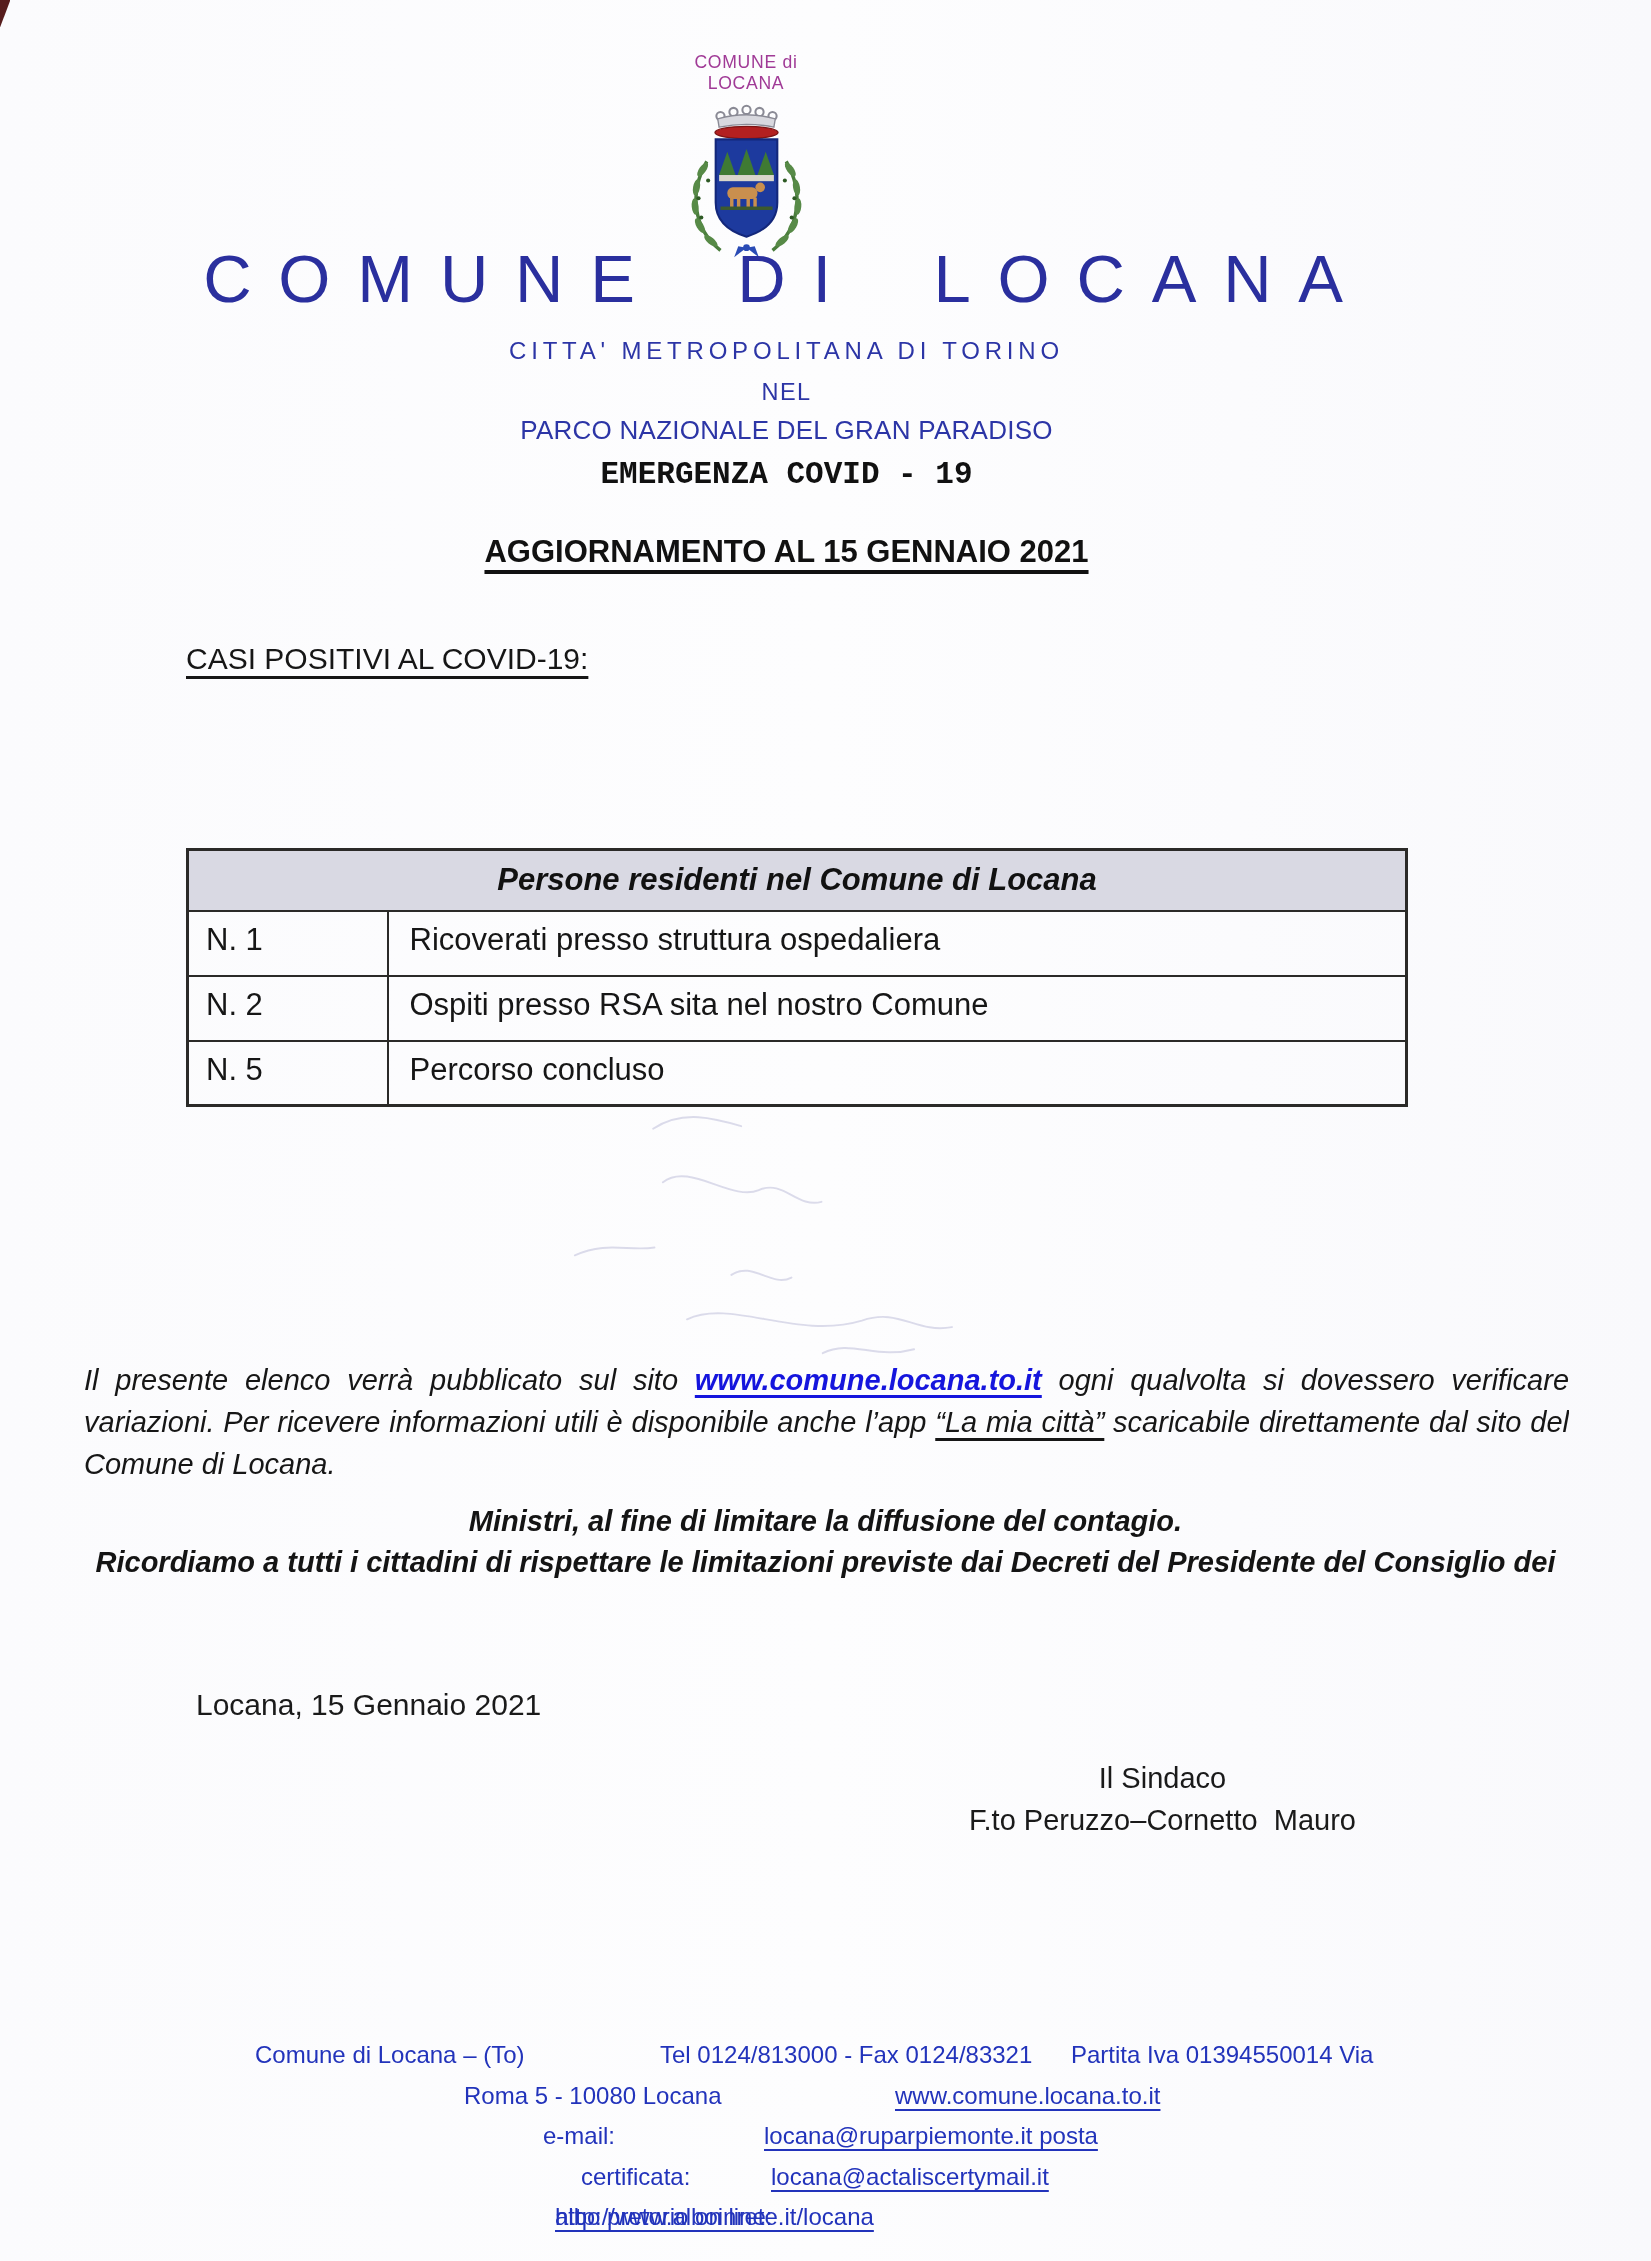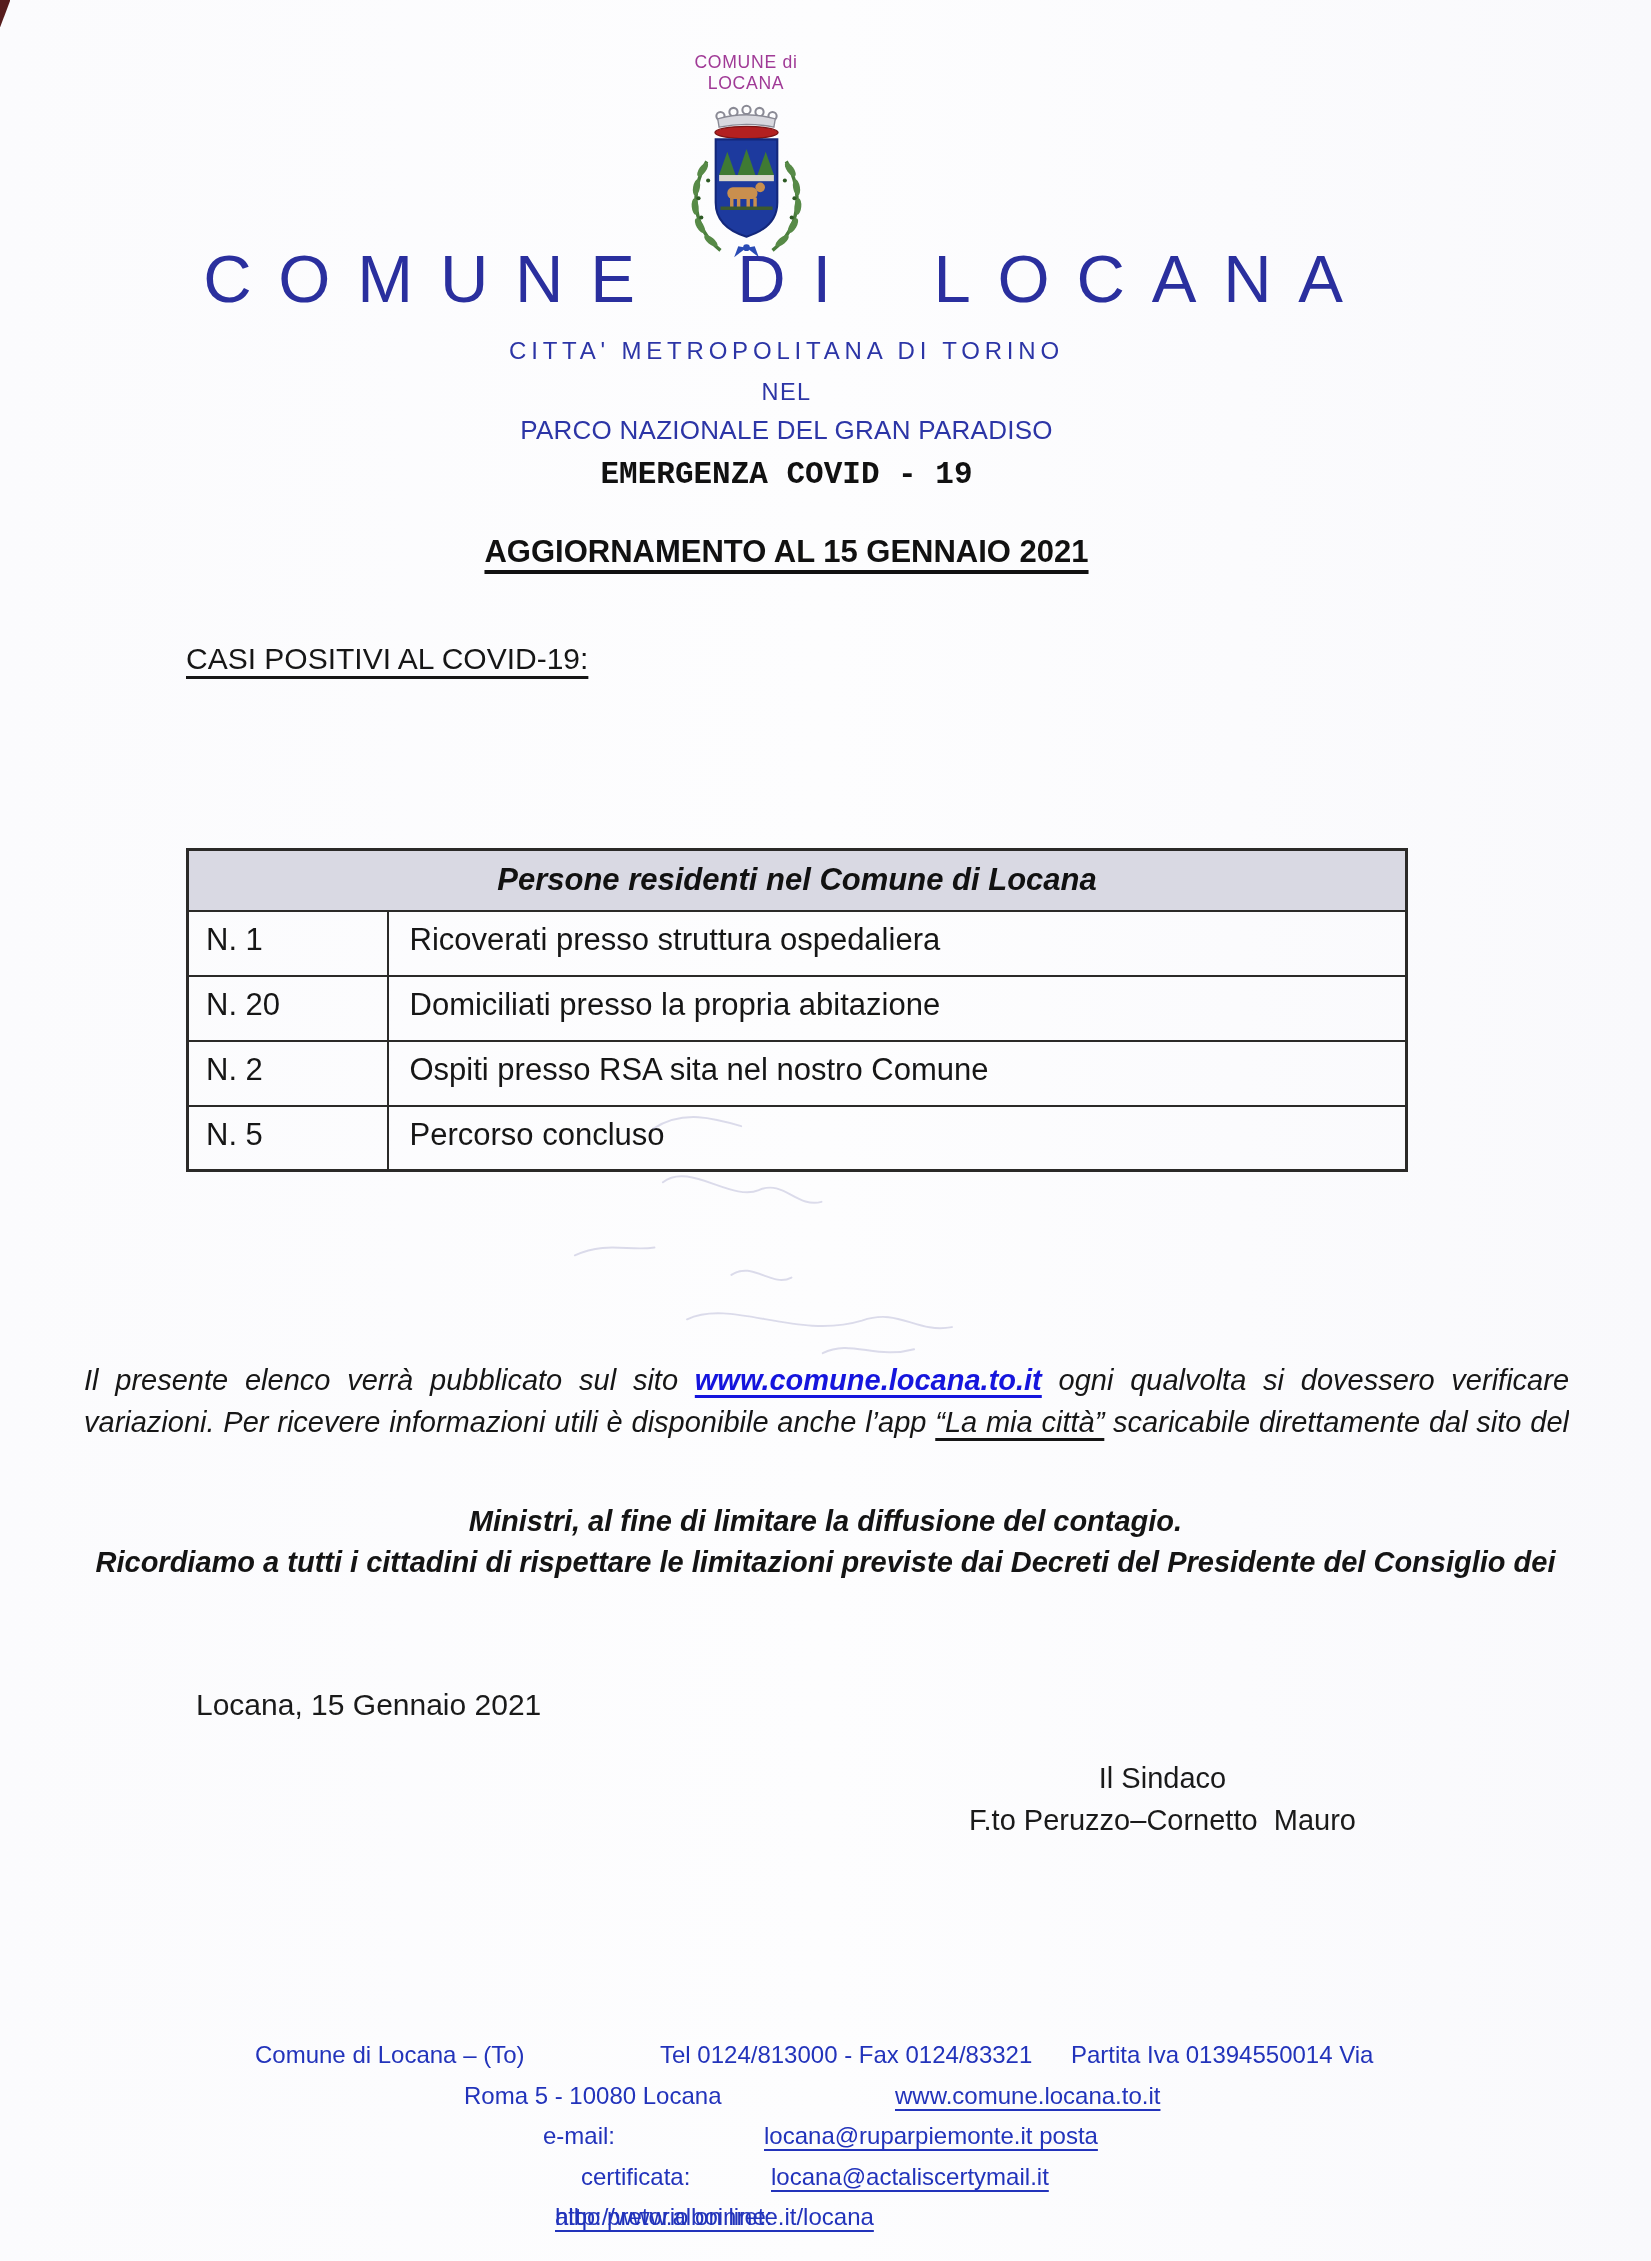--- a/index.html
+++ b/index.html
@@ -171,24 +171,20 @@
   <table class="covid-table">
     <tbody>
         <tr>
       <th colspan="2">Persone residenti nel Comune di Locana</th>
     </tr>
     <tr>
       <td class="c-num">N. 1</td>
       <td class="c-desc">Ricoverati presso struttura ospedaliera</td>
     </tr>
     <tr>
-      <td class="c-num">N. 20</td>
-      <td class="c-desc">Domiciliati presso la propria abitazione</td>
-    </tr>
-    <tr>
       <td class="c-num">N. 2</td>
       <td class="c-desc">Ospiti presso RSA sita nel nostro Comune</td>
     </tr>
     <tr>
       <td class="c-num">N. 5</td>
       <td class="c-desc">Percorso concluso</td>
     </tr>
   </tbody>
     </table>
 
@@ -208,20 +204,23 @@
   <div class="para1">
     <div class="jline">
       <span>Il presente elenco verrà pubblicato sul sito</span>
       <span class="inline-link">www.comune.locana.to.it</span>
       <span>ogni qualvolta si dovessero verificare</span>
     </div>
     <div class="jline">
       <span>variazioni. Per ricevere informazioni utili è disponibile anche l’app</span>
       <span class="app-name">“La mia città”</span>
       <span>scaricabile direttamente dal sito del</span>
+    </div>
+    <div class="lline">
+      <span>Comune di Locana.</span>
     </div>
   </div>
 
   <div class="para2">
     <div>Ministri, al fine di limitare la diffusione del contagio.</div>
     <div>Ricordiamo a tutti i cittadini di rispettare le limitazioni previste dai Decreti del Presidente del Consiglio dei</div>
   </div>
 
   <div class="dateline">Locana, 15 Gennaio 2021</div>
 

